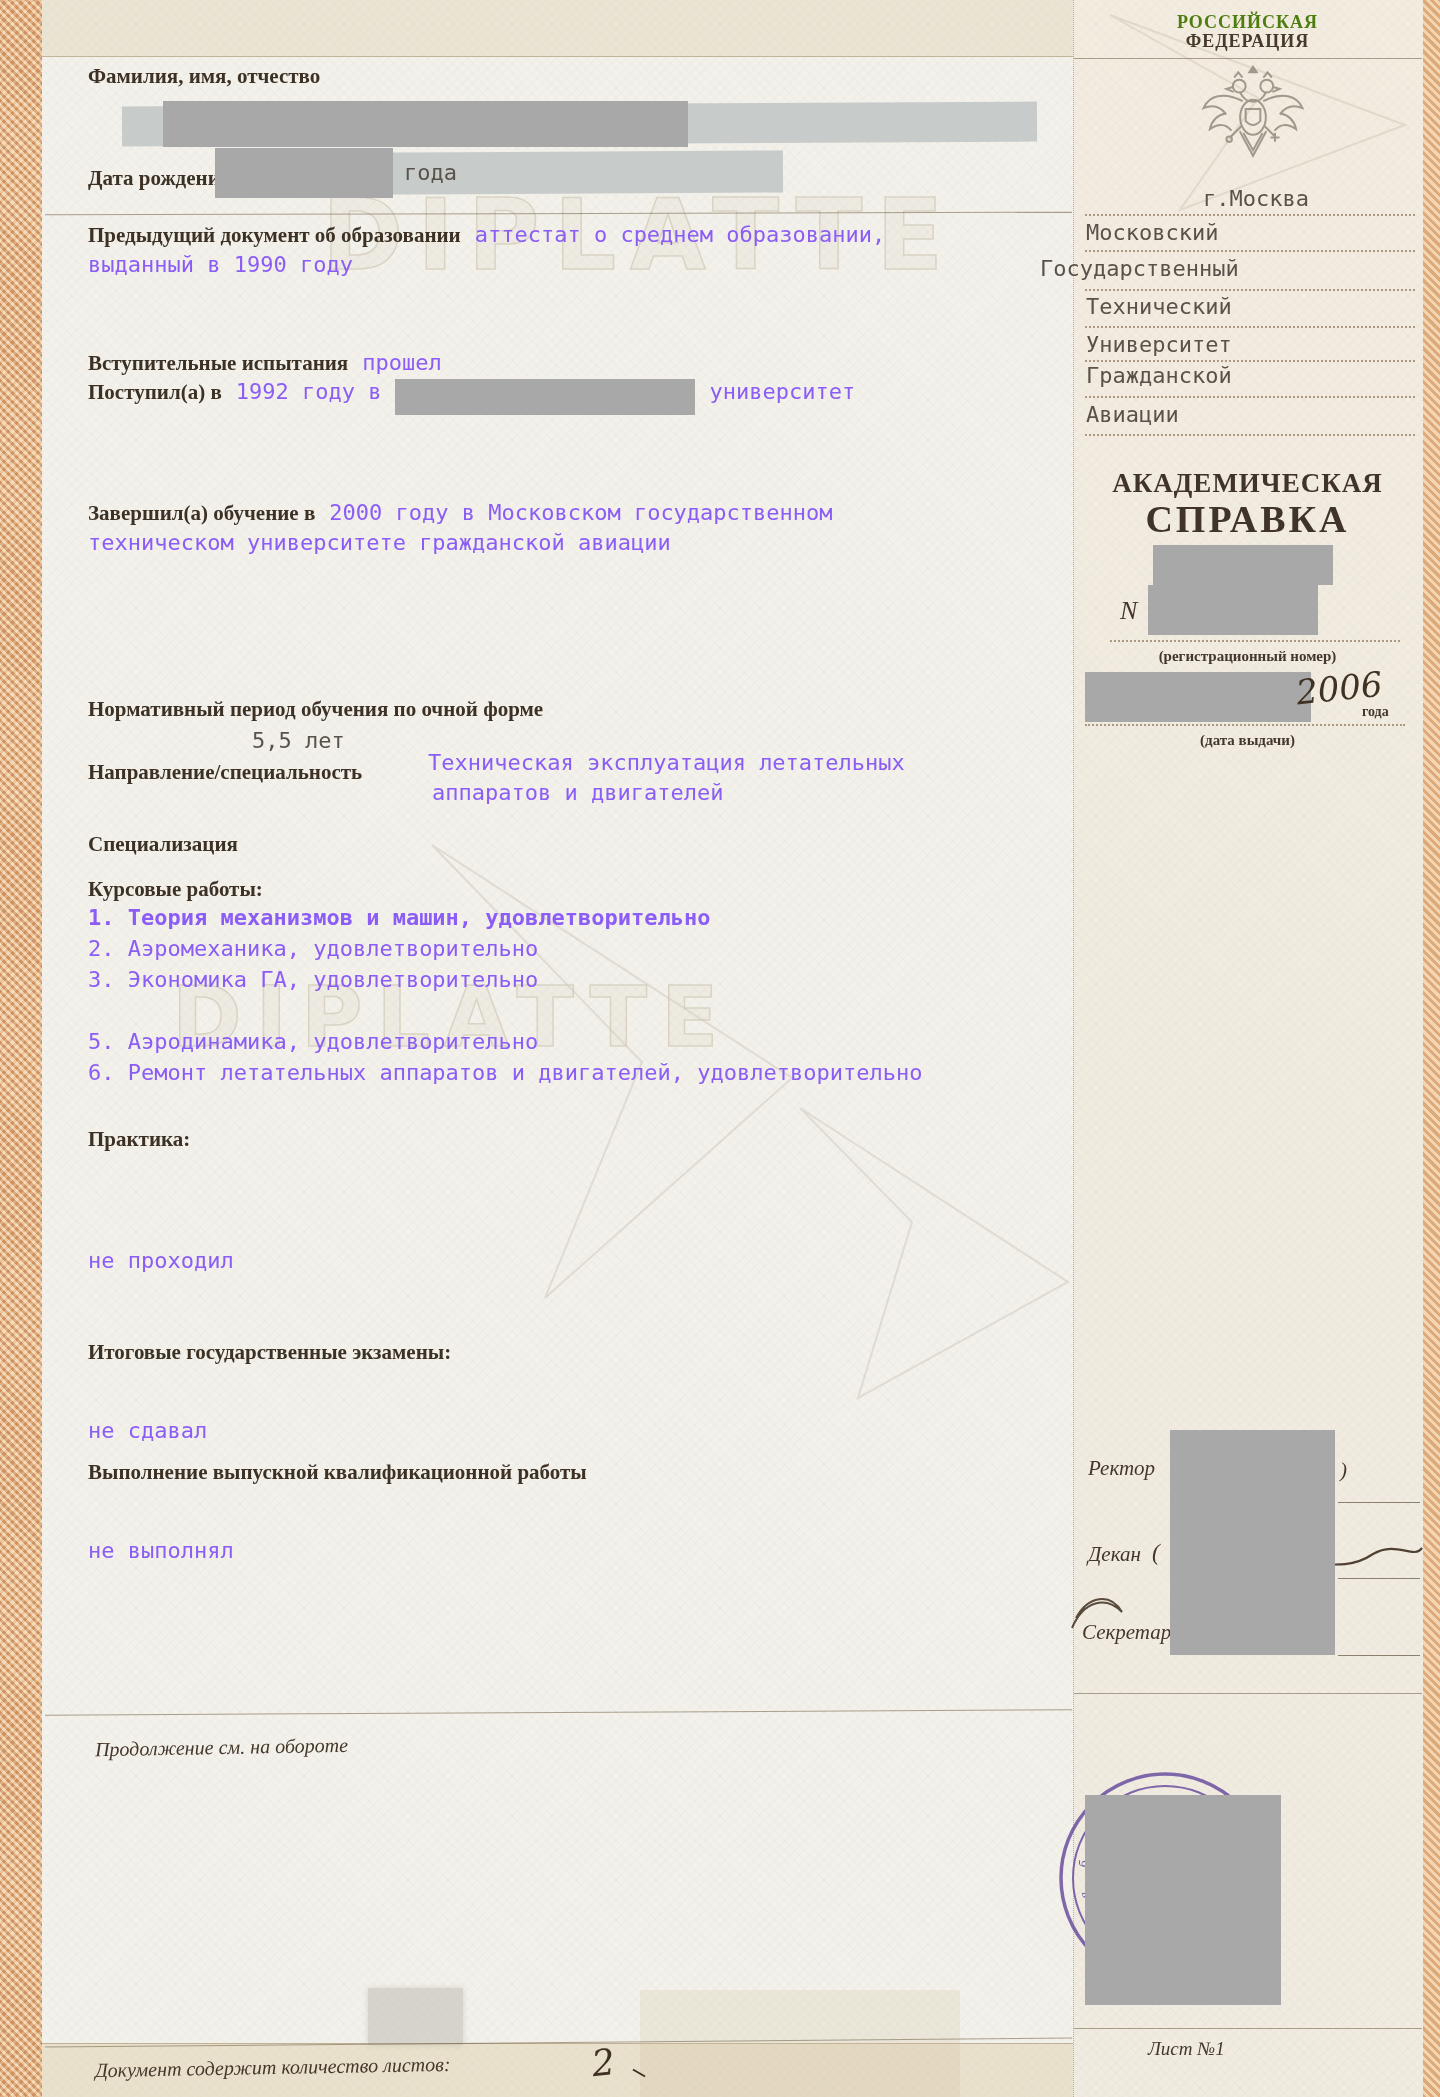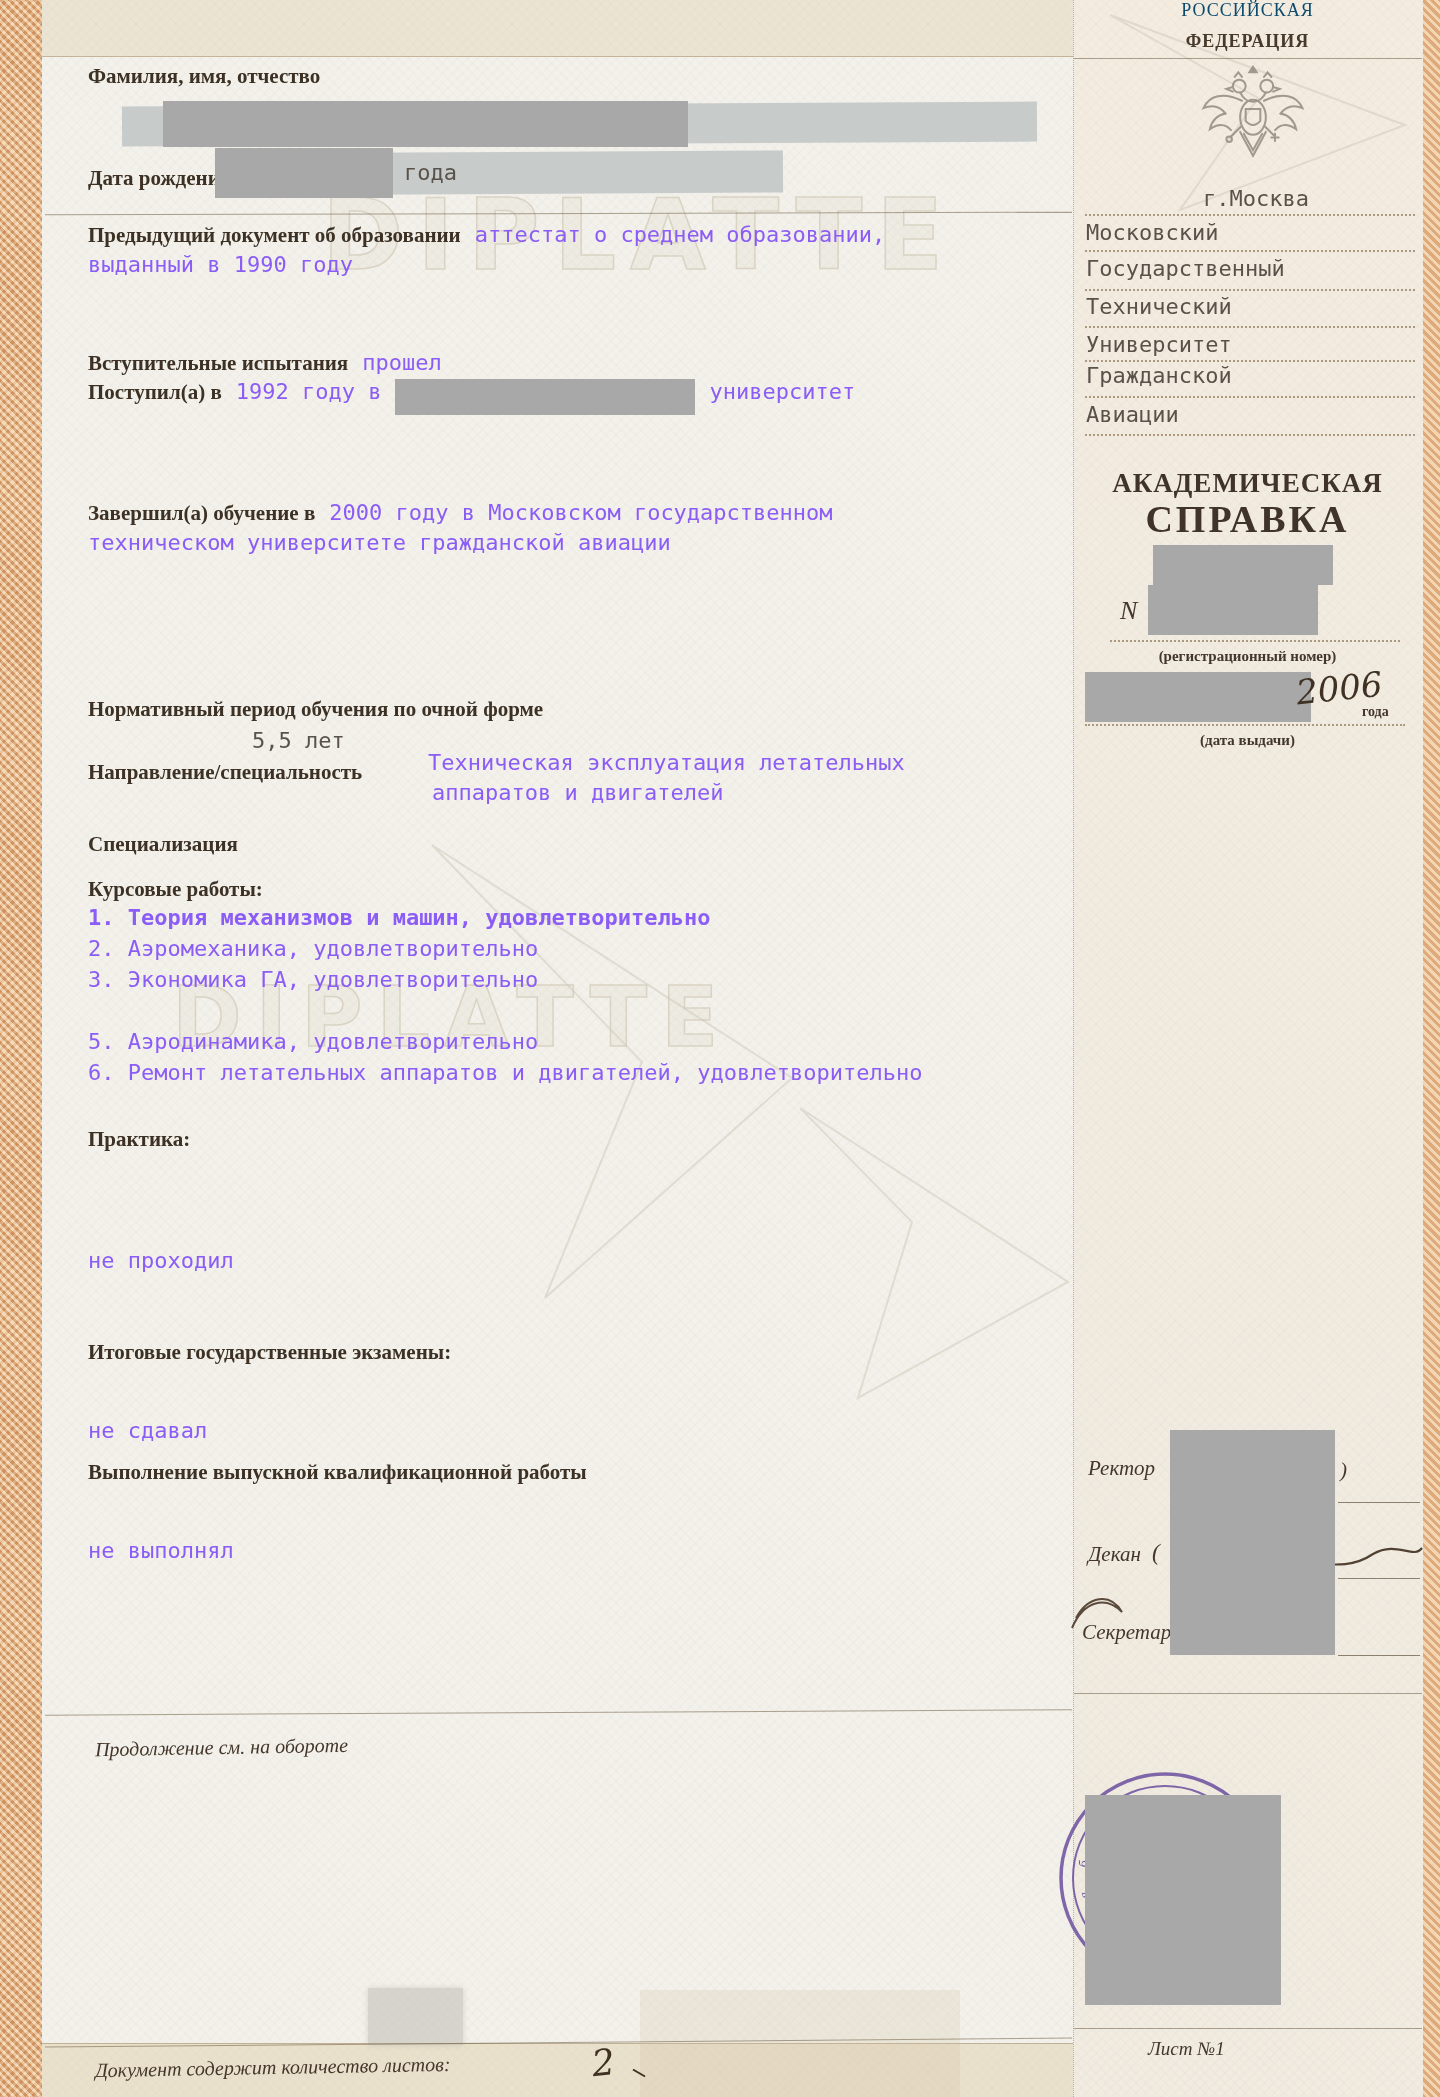--- a/index.html
+++ b/index.html
@@ -126,21 +126,21 @@
   <div class="abs tw" style="left:88px;top:1538px;">не выполнял</div>
 
   <div class="abs rule" style="left:45px;top:1712px;width:1027px;transform:rotate(-0.3deg);"></div>
   <div class="abs ital" style="left:95px;top:1736px;transform:rotate(-1deg);">Продолжение см. на обороте</div>
 
   <div class="abs rule" style="left:45px;top:2042px;width:1027px;transform:rotate(-0.5deg);"></div>
   <div class="abs ital" style="left:95px;top:2056px;transform:rotate(-1deg);">Документ содержит количество листов:</div>
   <div class="abs hand" style="left:592px;top:2042px;font-size:36px;transform:rotate(-6deg);">2</div>
   <div class="abs" style="left:632px;top:2072px;width:14px;height:2px;background:#3f3222;transform:rotate(30deg);"></div>
 
-  <div class="abs rc-center" style="left:1073px;top:0;font-weight:normal;font-size:18px;letter-spacing:1px;color:#0c4a6e;">РОССИЙСКАЯ</div>
+  <div class="abs rc-center" style="left:1073px;top:12px;font-weight:bold;font-size:18px;letter-spacing:1px;color:#4d7c0f;">РОССИЙСКАЯ</div>
   <div class="abs rc-center" style="left:1073px;top:31px;font-weight:bold;font-size:18px;letter-spacing:1px;color:#483a2b;">ФЕДЕРАЦИЯ</div>
   <div class="abs rule" style="left:1074px;top:58px;width:348px;"></div>
 
   <svg class="abs" style="left:1198px;top:64px;opacity:.8;" width="110" height="112" viewBox="0 0 120 122">
     <g fill="none" stroke="#8d8578" stroke-width="2.2" stroke-linecap="round">
       <path d="M56 9 l4 -6 l4 6 z" fill="#8d8578"></path>
       <path d="M40 14 l4 -5 l4 5"></path>
         <path d="M72 14 l4 -5 l4 5"></path>
       <circle cx="45" cy="24" r="7"></circle>
         <circle cx="75" cy="24" r="7"></circle>
@@ -159,21 +159,21 @@
         <circle cx="34" cy="82" r="3"></circle>
       <path d="M73 68 L84 79"></path>
         <path d="M84 76 v8 M80 80 h8"></path>
     </g>
   </svg>
 
   <div class="abs tw twd" style="left:1203px;top:186px;">г.Москва</div>
   <div class="abs dotline" style="left:1085px;top:214px;width:330px;"></div>
   <div class="abs tw twd" style="left:1086px;top:220px;">Московский</div>
   <div class="abs dotline" style="left:1085px;top:250px;width:330px;"></div>
-  <div class="abs tw twd" style="left:1086px;top:256px;">Государственный</div>
+  <div class="abs tw twd" style="left:1040px;top:256px;">Государственный</div>
   <div class="abs dotline" style="left:1085px;top:289px;width:330px;"></div>
   <div class="abs tw twd" style="left:1086px;top:294px;">Технический</div>
   <div class="abs dotline" style="left:1085px;top:326px;width:330px;"></div>
   <div class="abs tw twd" style="left:1086px;top:332px;">Университет</div>
   <div class="abs dotline" style="left:1085px;top:360px;width:330px;"></div>
   <div class="abs tw twd" style="left:1086px;top:363px;">Гражданской</div>
   <div class="abs dotline" style="left:1085px;top:396px;width:330px;"></div>
   <div class="abs tw twd" style="left:1086px;top:402px;">Авиации</div>
   <div class="abs dotline" style="left:1085px;top:434px;width:330px;"></div>
 

